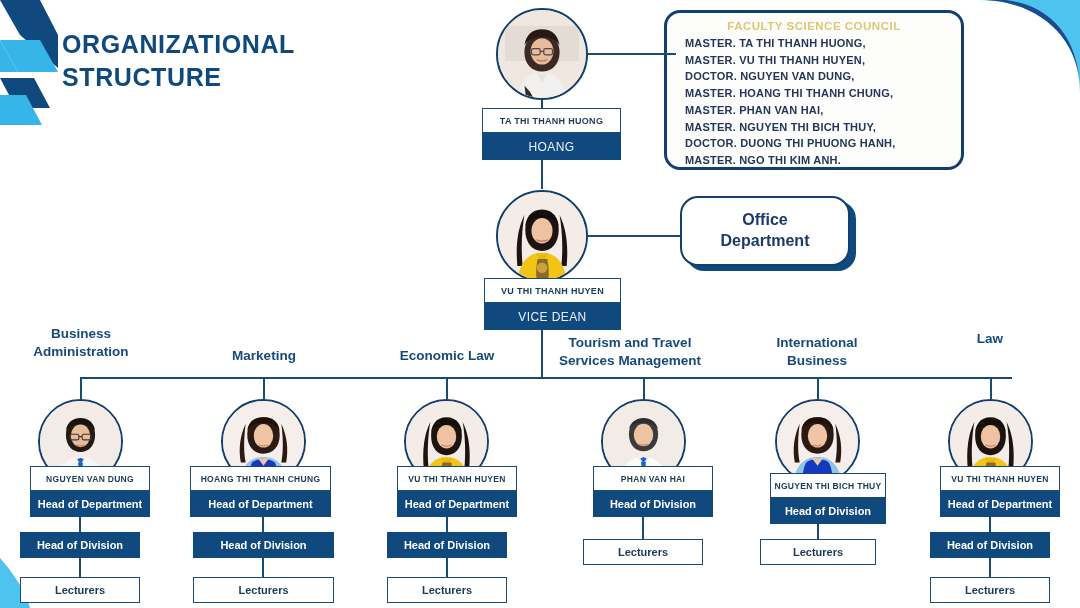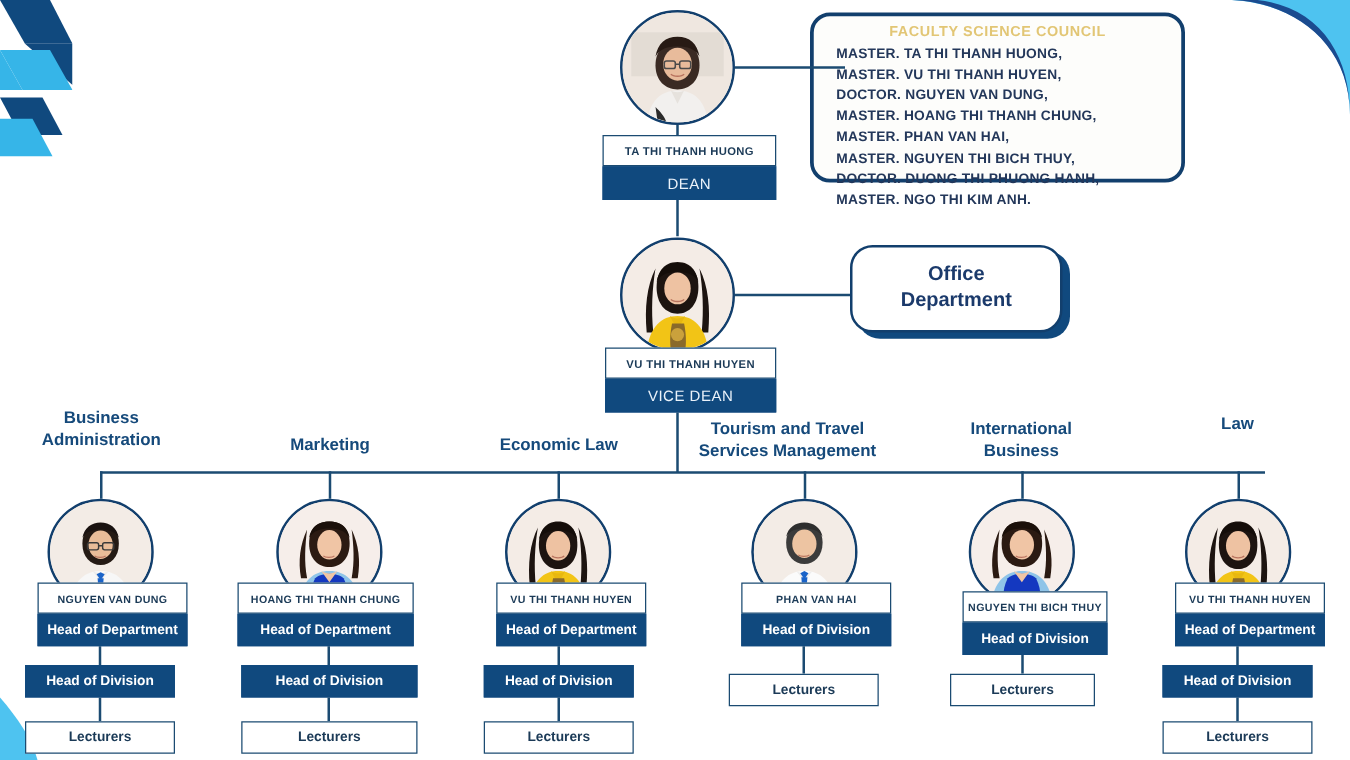--- a/index.html
+++ b/index.html
@@ -96,21 +96,21 @@
   .depthead{
     position:absolute;
     color:#164A7B;
     font-size:13.5px;font-weight:bold;
     text-align:center;line-height:1.35;
     white-space:pre-line;
   }
 
   
   #council{
-    position:absolute;left:648px;top:10px;width:300px;height:136px;
+    position:absolute;left:664px;top:10px;width:300px;height:160px;
     box-sizing:border-box;
     background:#fdfdfb;
     border:3.5px solid #123F6D;
     border-radius:16px;
     padding:7px 0 0 0;
   }
   #council-title{
     color:#E2C675;
     font-size:11.5px;font-weight:bold;
     letter-spacing:.5px;text-align:center;
@@ -159,20 +159,22 @@
 
   <svg class="deco" id="deco-tr" viewBox="0 0 120 92" preserveAspectRatio="none">
     <path d="M120,0 L120,92 C120,30 70,0 20,0 Z" fill="#4EC3F0"></path>
     <path d="M120,92 C120,34 74,2 26,0 L46,0 C96,6 120,44 120,92 Z" fill="#1B4B8F"></path>
   </svg>
 
   <svg class="deco" id="deco-bl" viewBox="0 0 60 80" preserveAspectRatio="none">
     <path d="M0,80 L0,30 C14,46 26,64 30,80 Z" fill="#4EC3F0"></path>
   </svg>
 
+  <div id="title">ORGANIZATIONAL
+STRUCTURE</div>
 
   <div id="council">
     <div id="council-title">FACULTY SCIENCE COUNCIL</div>
     <div id="council-list">MASTER. TA THI THANH HUONG,
 MASTER. VU THI THANH HUYEN,
 DOCTOR. NGUYEN VAN DUNG,
 MASTER. HOANG THI THANH CHUNG,
 MASTER. PHAN VAN HAI,
 MASTER. NGUYEN THI BICH THUY,
 DOCTOR. DUONG THI PHUONG HANH,
@@ -191,21 +193,21 @@
       <line x1="48" y1="47" x2="52" y2="47" stroke="#4a4a4a" stroke-width="1.4"></line>
       <path d="M44 56c2 2.5 10 2.5 12 0" stroke="#b9745f" stroke-width="1.3" fill="none"></path>
       <path d="M22 100c3-20 13-29 28-29s25 9 28 29z" fill="#f2f0ee"></path>
       <path d="M44 71l6 12 6-12c-3 2-9 2-12 0z" fill="#e6e2dd"></path>
       <path d="M30 86c4 4 8 8 10 14h-8z" fill="#2b2b2b"></path>
     </svg>
   </div>
   <div class="ln lnv" style="left:541px;top:100px;width:2px;height:10px;"></div>
   <div class="pbox" style="left:472px;top:108px;width:139px;">
     <div class="nameband" style="height:25px;">TA THI THANH HUONG</div>
-    <div class="roleband-thin" style="height:27px;">DEAN</div>
+    <div class="roleband-thin" style="height:27px;">HOANG</div>
   </div>
 
   <div class="ln lnh" style="left:588px;top:53px;width:88px;height:2px;"></div>
 
   <div class="ln lnv" style="left:541px;top:160px;width:2px;height:29px;"></div>
 
   <div class="avatar" style="left:496px;top:190px;width:92px;height:92px;">
     <svg viewBox="0 0 100 100">
       <rect width="100" height="100" fill="#f4ece6"></rect>
       <path d="M50 20c13 0 19 10 19 23 0 15-8 24-19 24s-19-9-19-24c0-13 6-23 19-23z" fill="#1d1410"></path>

